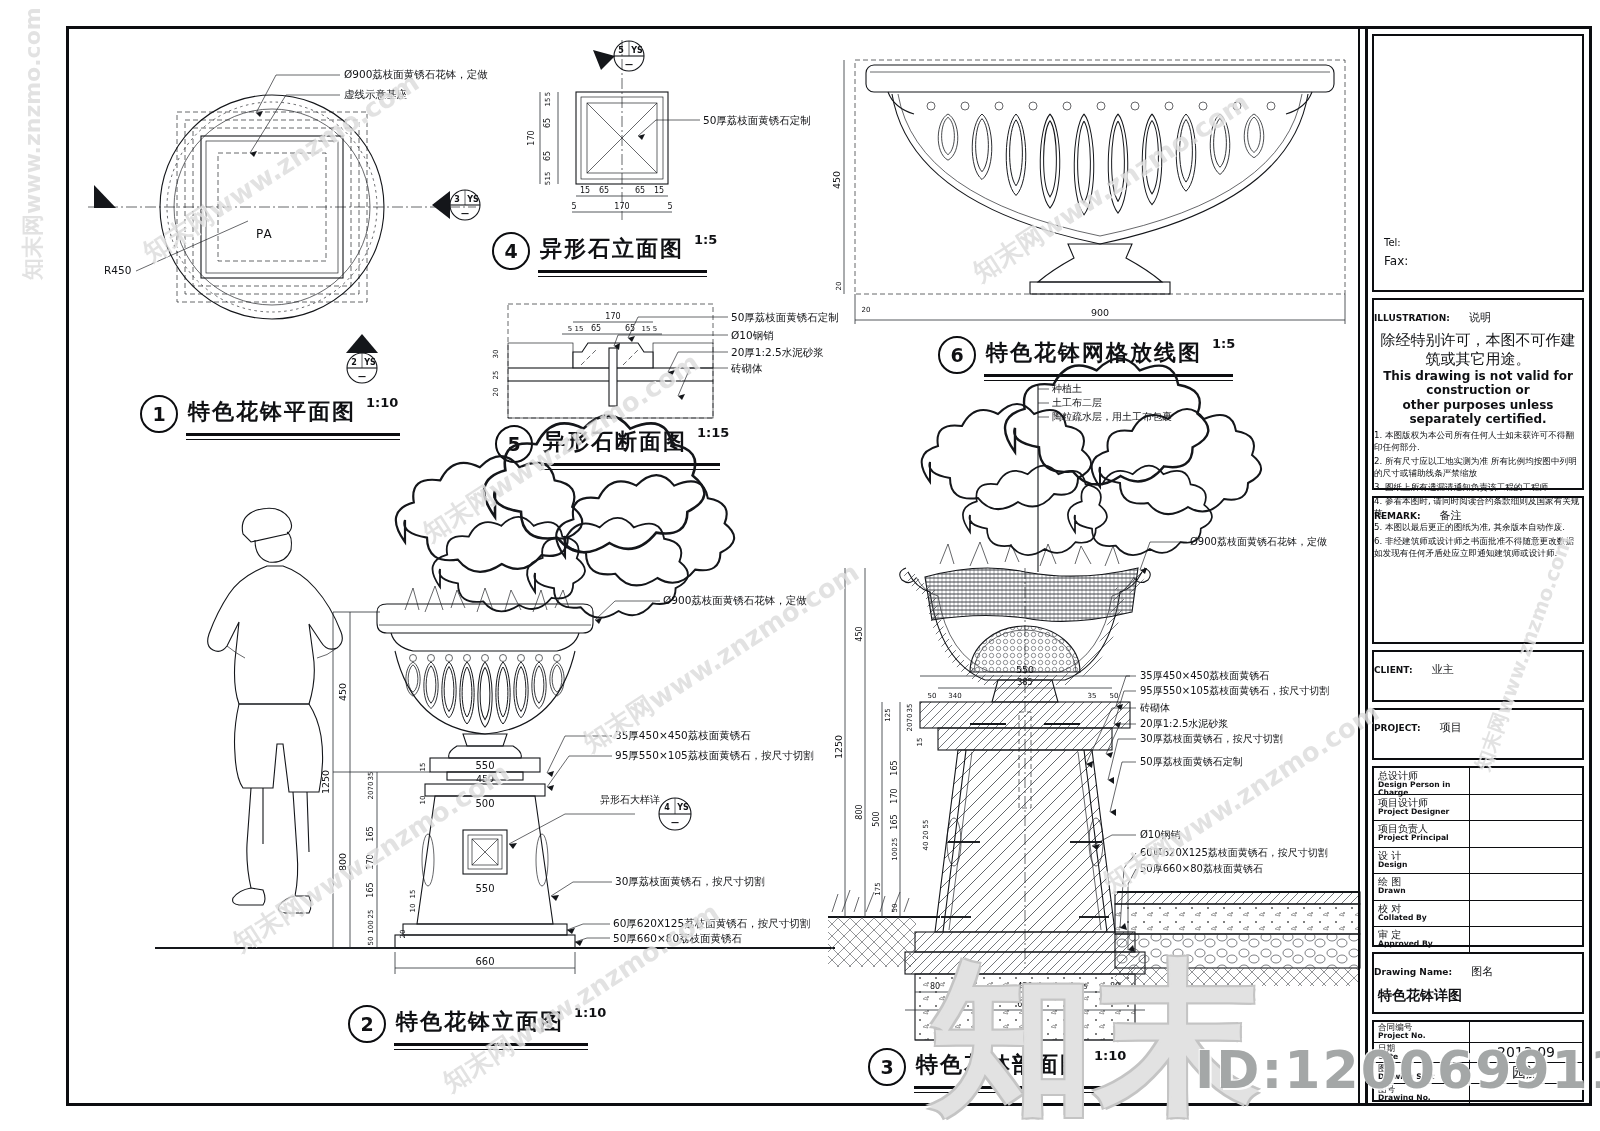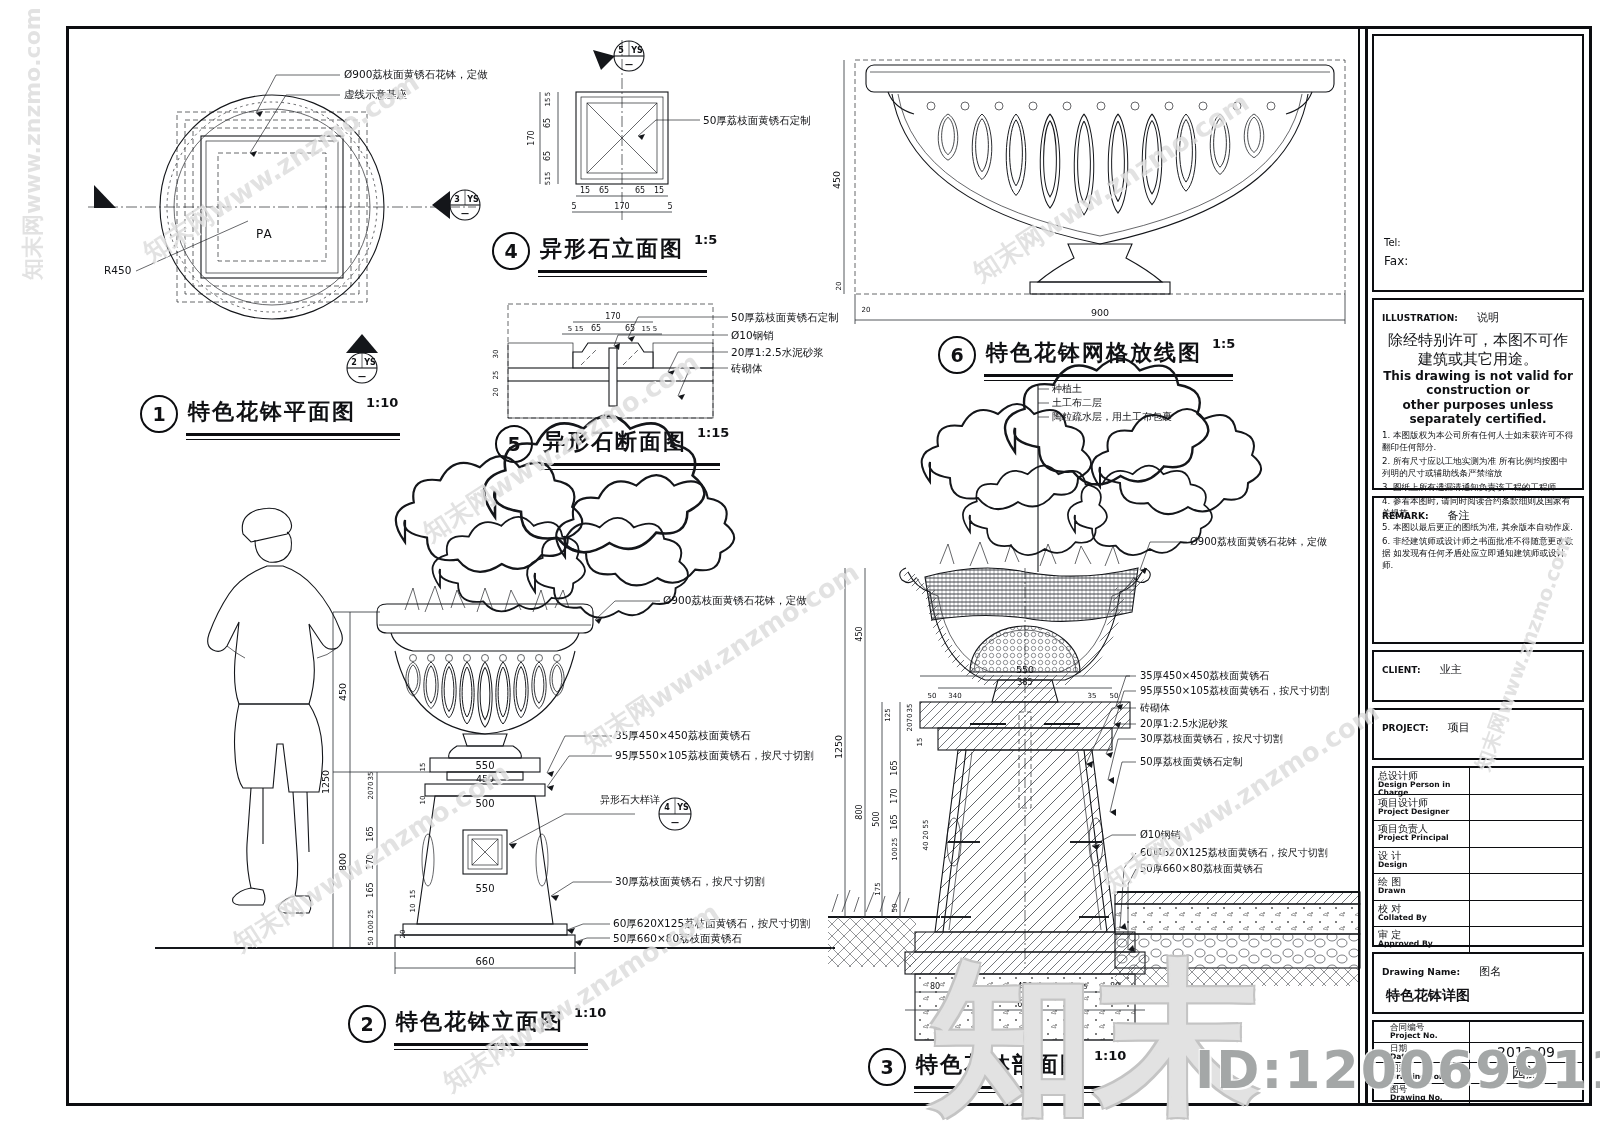--- a/index.html
+++ b/index.html
@@ -19,33 +19,33 @@
   text.d8{font-size:8px} text.d7{font-size:7px} text.mk{font-size:8px;font-weight:bold}
   text.pa{font-size:12px;letter-spacing:1px}
   .fb{fill:#14161a;stroke:none}
   .vt{position:absolute;display:flex;align-items:flex-start;gap:10px;z-index:2}
   .vt .c{flex:0 0 auto;width:34px;height:34px;border:2px solid #0c0d10;border-radius:50%;
          display:flex;align-items:center;justify-content:center;font-size:19px;font-weight:bold}
   .vt .nm{font-size:22px;font-weight:bold;letter-spacing:2px;line-height:34px;white-space:nowrap}
   .vt .sc{font-size:13px;font-weight:bold;margin-top:0;white-space:nowrap}
   .vt .ul{position:absolute;left:46px;right:0;top:38px;height:3px;border-top:3px solid #0c0d10;border-bottom:1px solid #0c0d10}
   .tbx{position:absolute;left:1372px;width:212px;border:2px solid #0c0d10;background:transparent;z-index:3;box-sizing:border-box}
-  .tbx .pad{padding:6px 8px}
+  .tbx .pad{padding:6px 0}
   .hdr-en{font-size:9px;font-weight:bold}
   .hdr-cn{font-size:11px;margin-left:14px}
   .note-cn{font-size:15px;text-align:center;margin-top:6px}
   .note-en{font-size:12px;font-weight:bold;text-align:center;line-height:1.2}
   .ill-item{font-size:8.6px;line-height:1.4;margin-top:2px}
   .sig-row{display:grid;grid-template-columns:96px 1fr;border-top:1.5px solid #0c0d10;height:25.5px}
   .sig-row:first-child{border-top:none}
   .sig-row .lcell{border-right:1.5px solid #0c0d10;padding:2px 4px}
   .cnl{font-size:10px;line-height:1.1} .enl{font-size:7.6px;font-weight:bold;line-height:1.1}
   .ft-row{display:grid;grid-template-columns:96px 1fr;border-top:1.5px solid #0c0d10;height:19.5px}
   .ft-row:first-child{border-top:none}
-  .ft-row .lcell{border-right:1.5px solid #0c0d10;padding:1px 16px}
+  .ft-row .lcell{border-right:1.5px solid #0c0d10;padding:1px 4px}
   .ft-row .vcell{display:flex;align-items:center;justify-content:center;font-size:14px}
   .dn-value{font-size:14px;font-weight:bold;margin:8px 0 0 4px}
   .wm{position:absolute;z-index:5;color:rgba(150,150,150,.28);font-size:26px;font-weight:bold;white-space:nowrap;
       text-shadow:1px 1px 0 rgba(255,255,255,.8);pointer-events:none}
   .brand{position:absolute;z-index:6;font-size:165px;font-weight:bold;color:rgba(255,255,255,.5);
       text-shadow:2px 2px 0 #c4c4c4,-2px -2px 0 #c4c4c4,2px -2px 0 #c4c4c4,-2px 2px 0 #c4c4c4;pointer-events:none}
   .idtag{position:absolute;z-index:6;font-size:52px;font-weight:bold;color:rgba(148,152,152,.85);
       text-shadow:2px 2px 0 rgba(255,255,255,.9),-1px -1px 0 rgba(255,255,255,.9);pointer-events:none;letter-spacing:2px}
 </style>
 </head>

